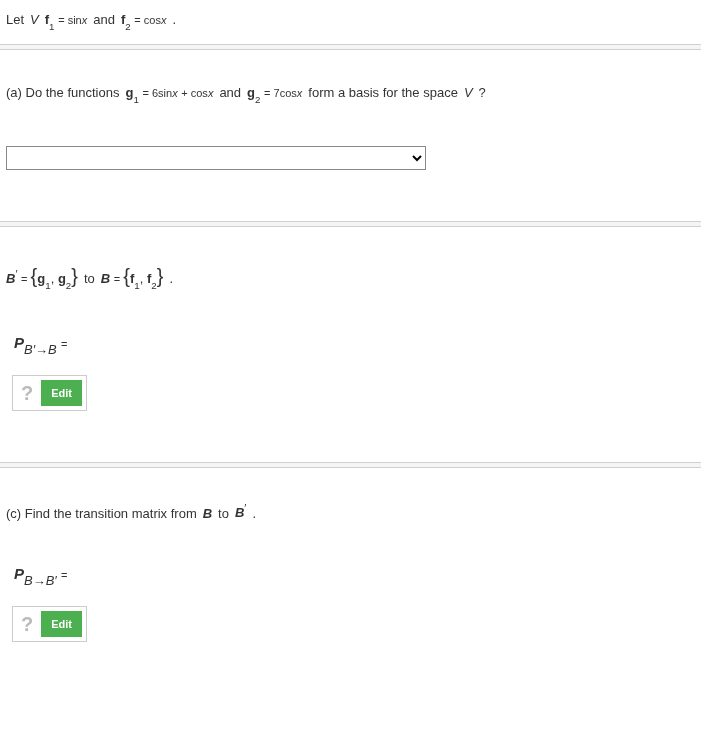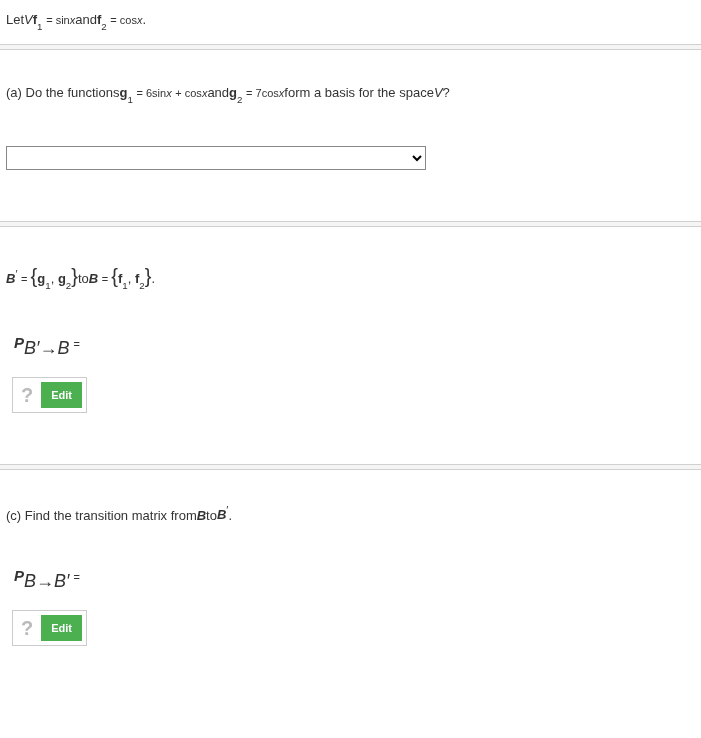--- a/index.html
+++ b/index.html
@@ -75,28 +75,28 @@
       font-size: 11px;
       cursor: pointer;
       font-family: Verdana, sans-serif;
     }
     .spacer-sm { height: 20px; }
     .spacer-md { height: 40px; }
     .intro-row {
       display: flex;
       align-items: baseline;
       flex-wrap: wrap;
-      gap: 0;
+      gap: 6px;
     }
     .eq {
       font-weight: normal;
       font-size: 11px;
     }
     .arrow {
-      font-size: 18px;
+      font-size: 13px;
     }
     .brace {
       font-size: 20px;
       font-weight: normal;
     }
   </style>
 </head>
 <body>
 
 <div class="section">

